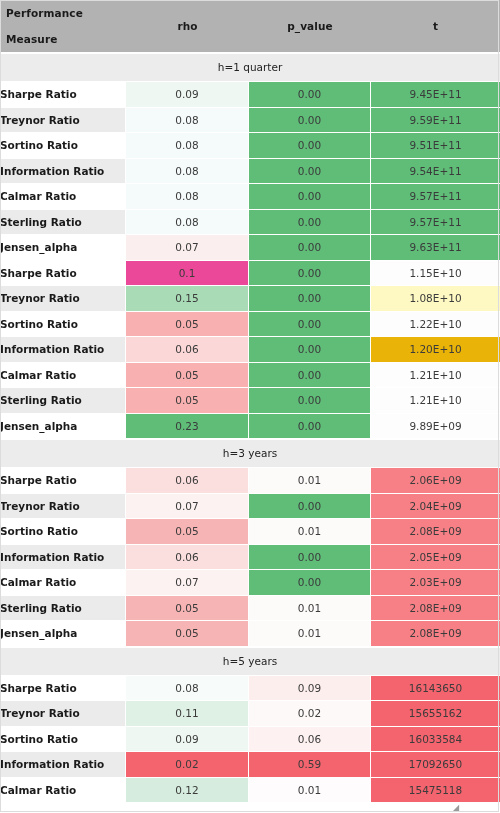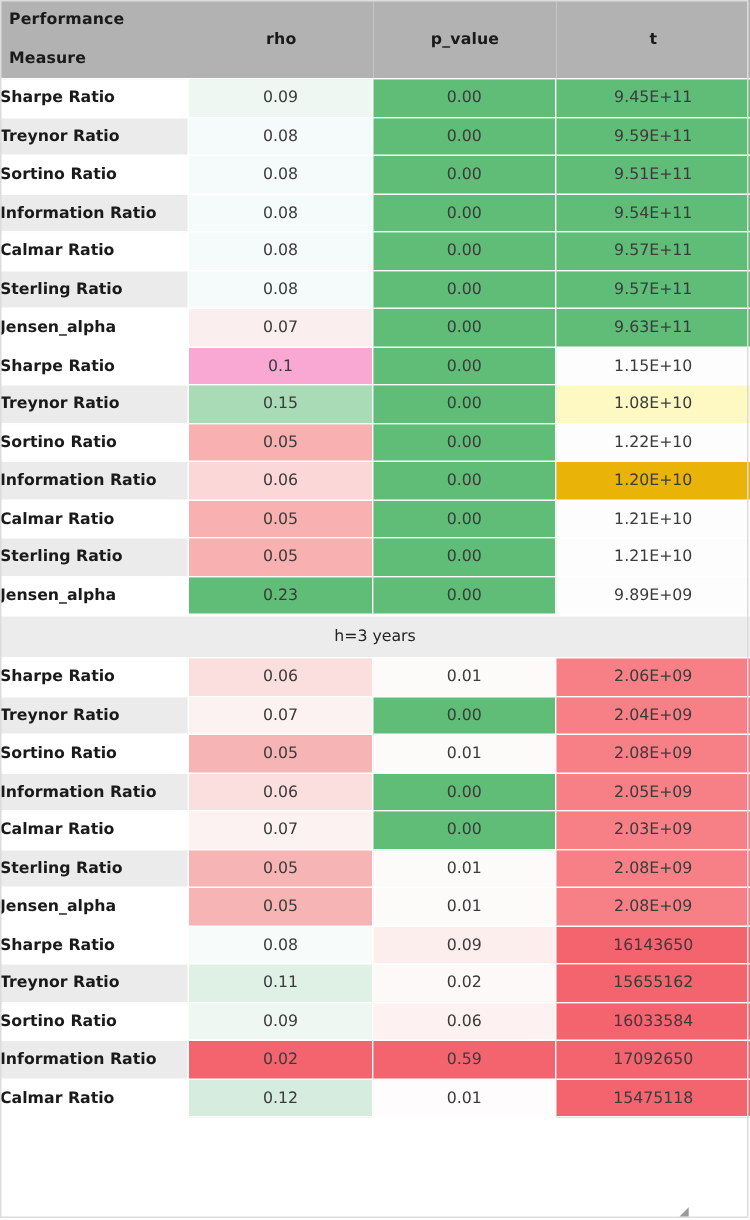--- a/index.html
+++ b/index.html
@@ -119,20 +119,23 @@
     </colgroup>
     <thead>
       <tr>
         <th class="measure-h">Performance Measure</th>
         <th class="num-h">rho</th>
         <th class="num-h">p_value</th>
         <th class="num-h">t</th>
       </tr>
     </thead>
     <tbody id="table-body">
+        <tr class="section-row">
+          <td colspan="4">h=1 quarter</td>
+        </tr>
         <tr class="data-row row-odd">
           <td class="measure-cell">Sharpe Ratio</td>
           <td class="num-cell" style="background: rgb(238, 247, 242);">0.09</td>
           <td class="num-cell" style="background: rgb(95, 189, 120);">0.00</td>
           <td class="num-cell" style="background: rgb(95, 189, 120);">9.45E+11</td>
         </tr>
         <tr class="data-row row-even">
           <td class="measure-cell">Treynor Ratio</td>
           <td class="num-cell" style="background: rgb(245, 250, 250);">0.08</td>
           <td class="num-cell" style="background: rgb(95, 189, 120);">0.00</td>
@@ -163,21 +166,21 @@
           <td class="num-cell" style="background: rgb(95, 189, 120);">9.57E+11</td>
         </tr>
         <tr class="data-row row-odd">
           <td class="measure-cell">Jensen_alpha</td>
           <td class="num-cell" style="background: rgb(251, 238, 238);">0.07</td>
           <td class="num-cell" style="background: rgb(95, 189, 120);">0.00</td>
           <td class="num-cell" style="background: rgb(95, 189, 120);">9.63E+11</td>
         </tr>
         <tr class="data-row row-odd">
           <td class="measure-cell">Sharpe Ratio</td>
-          <td class="num-cell" style="background: #f9a8d4;">0.1</td>
+          <td class="num-cell" style="background: #ec4899;">0.1</td>
           <td class="num-cell" style="background: rgb(95, 189, 120);">0.00</td>
           <td class="num-cell" style="background: rgb(253, 253, 253);">1.15E+10</td>
         </tr>
         <tr class="data-row row-even">
           <td class="measure-cell">Treynor Ratio</td>
           <td class="num-cell" style="background: rgb(168, 219, 182);">0.15</td>
           <td class="num-cell" style="background: rgb(95, 189, 120);">0.00</td>
           <td class="num-cell" style="background: #fef9c3;">1.08E+10</td>
         </tr>
         <tr class="data-row row-odd">
@@ -247,20 +250,23 @@
           <td class="measure-cell">Sterling Ratio</td>
           <td class="num-cell" style="background: rgb(247, 180, 180);">0.05</td>
           <td class="num-cell" style="background: rgb(253, 250, 250);">0.01</td>
           <td class="num-cell" style="background: rgb(247, 128, 134);">2.08E+09</td>
         </tr>
         <tr class="data-row row-odd">
           <td class="measure-cell">Jensen_alpha</td>
           <td class="num-cell" style="background: rgb(247, 180, 180);">0.05</td>
           <td class="num-cell" style="background: rgb(253, 250, 250);">0.01</td>
           <td class="num-cell" style="background: rgb(247, 128, 134);">2.08E+09</td>
+        </tr>
+        <tr class="section-row">
+          <td colspan="4">h=5 years</td>
         </tr>
         <tr class="data-row row-odd">
           <td class="measure-cell">Sharpe Ratio</td>
           <td class="num-cell" style="background: rgb(247, 251, 250);">0.08</td>
           <td class="num-cell" style="background: rgb(253, 238, 238);">0.09</td>
           <td class="num-cell" style="background: rgb(244, 100, 110);">16143650</td>
         </tr>
         <tr class="data-row row-even">
           <td class="measure-cell">Treynor Ratio</td>
           <td class="num-cell" style="background: rgb(223, 240, 229);">0.11</td>

